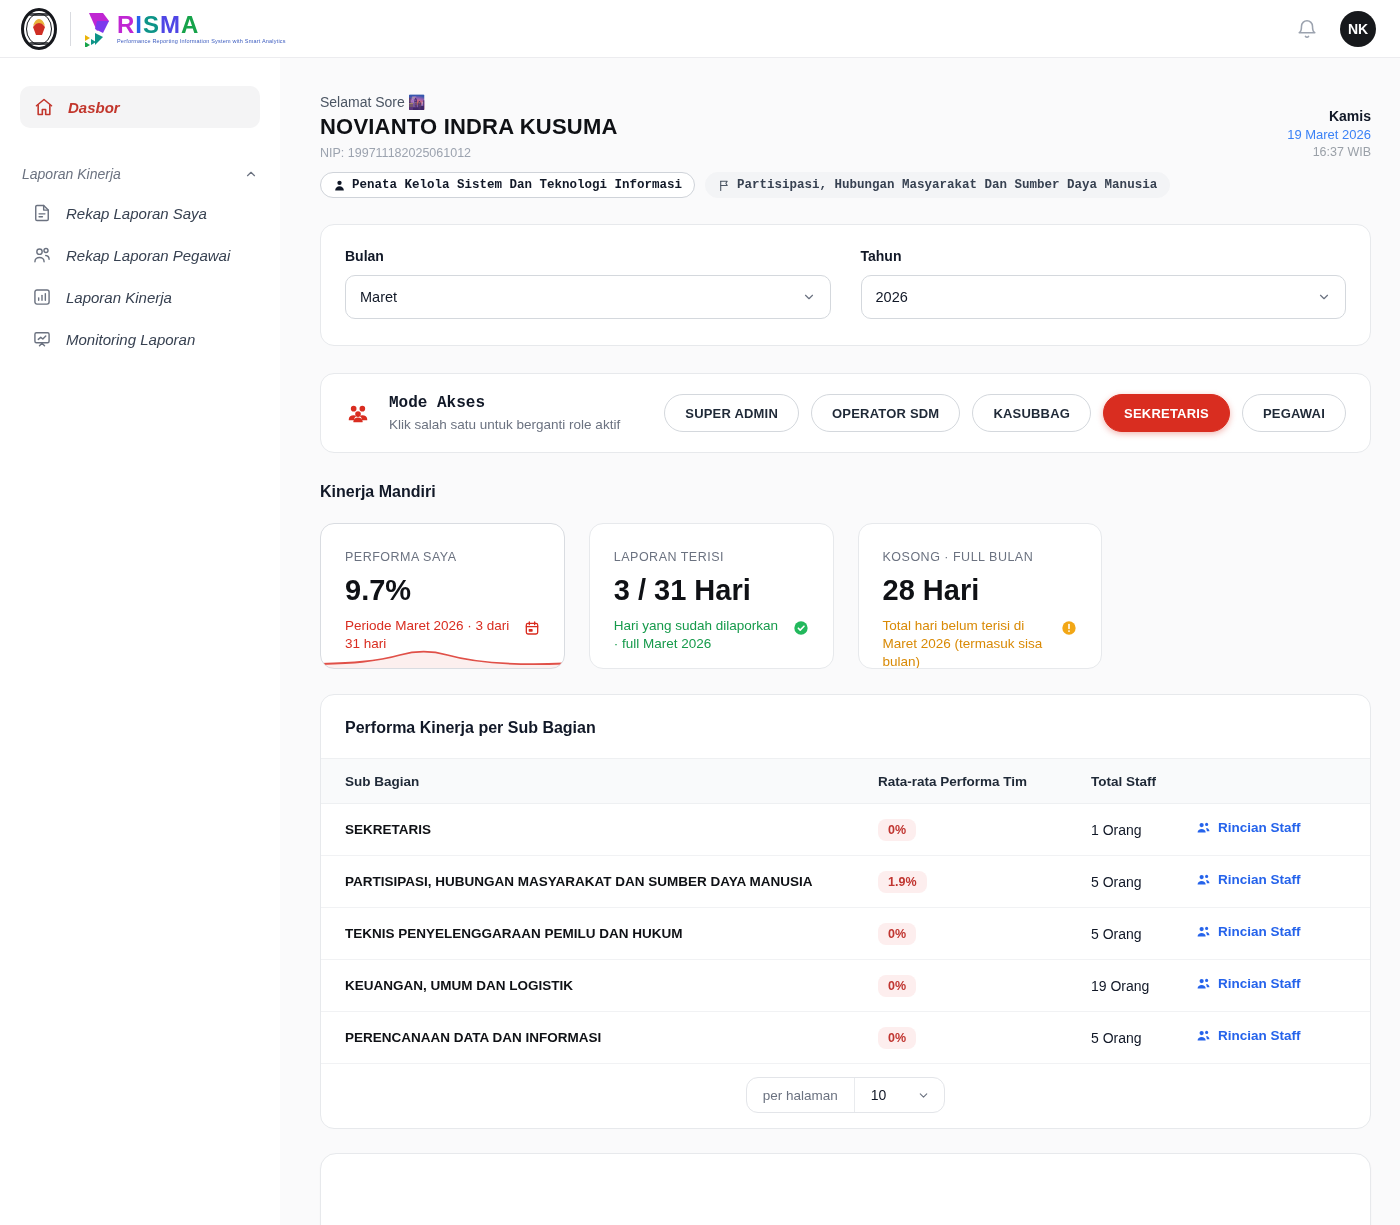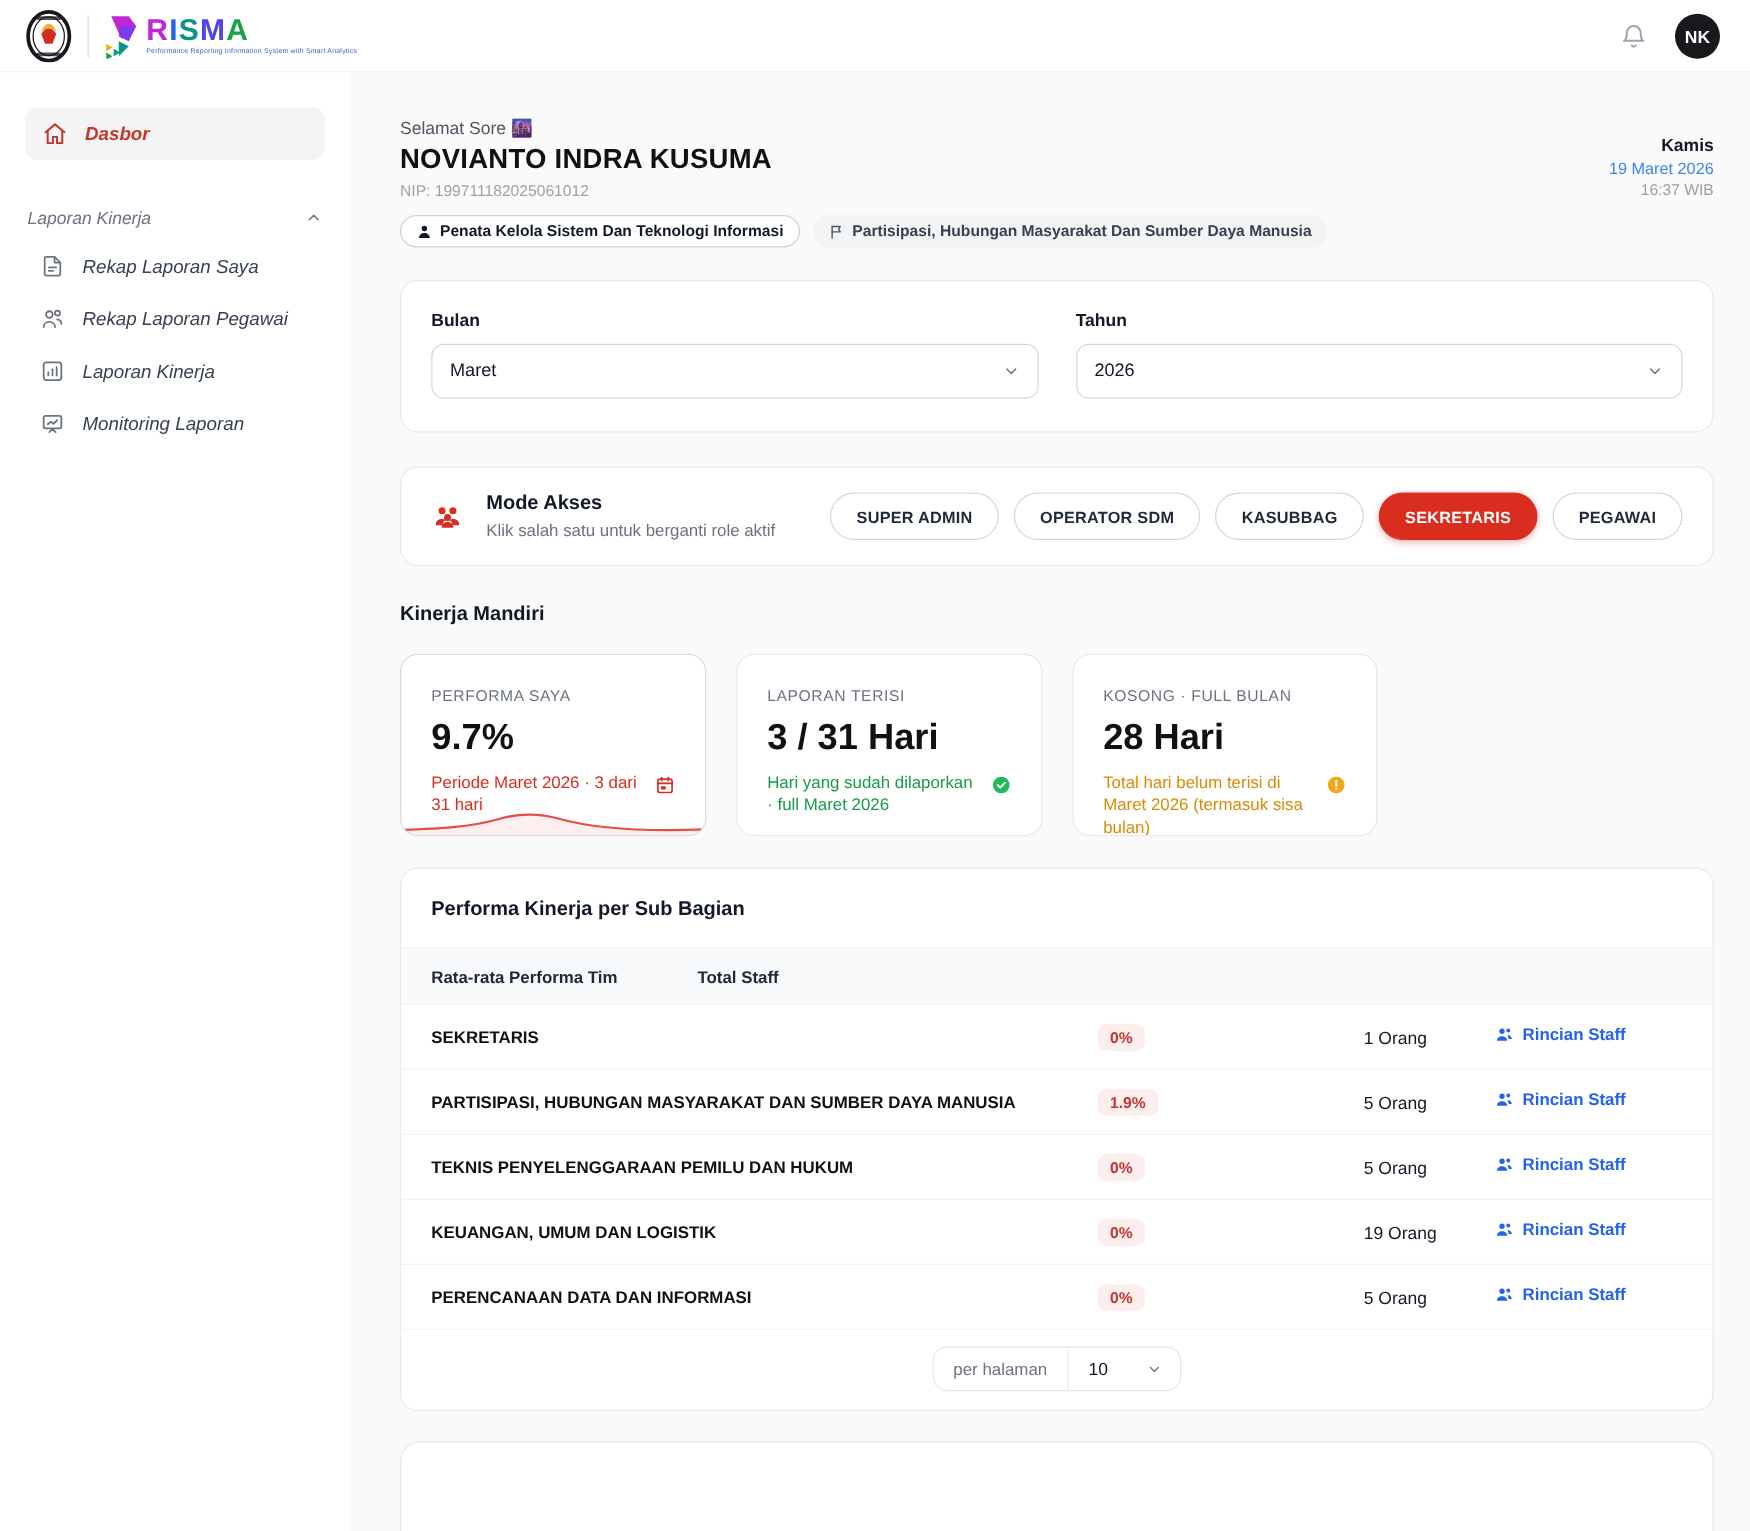--- a/index.html
+++ b/index.html
@@ -31,21 +31,21 @@
   .side-section { display:flex; align-items:center; justify-content:space-between; margin:38px 2px 10px 2px; color:#6b7280; font-size:14px; cursor:pointer; }
   .side-item { display:flex; align-items:center; gap:14px; padding:11px 12px; color:#374151; font-size:15px; cursor:pointer; border-radius:8px; }
   .side-item .ic { color:#6b7280; display:flex; }
 
   
   .page-head { display:flex; justify-content:space-between; align-items:flex-start; }
   .greeting { font-size:14px; color:#4b5563; }
   .user-name { font-size:22px; font-weight:800; letter-spacing:.2px; margin-top:4px; color:#0f1115; }
   .nip { font-size:12.5px; color:#9ca3af; margin-top:6px; }
   .badges { display:flex; gap:10px; margin-top:12px; }
-  .badge { display:inline-flex; align-items:center; gap:6px; border-radius:999px; font-size:12.5px; padding:5px 12px; white-space:nowrap; }
+  .badge { display:inline-flex; align-items:center; gap:6px; border-radius:999px; font-size:12.5px; padding:5px 12px; white-space:nowrap;font-family:Liberation Mono, monospace; }
   .badge-pos { background:#fff; border:1px solid #cfd3d9; color:#111827; font-weight:700; }
   .badge-unit { background:#f3f4f6; border:1px solid #f3f4f6; color:#374151; font-weight:600; }
   .datetime { text-align:right; margin-top:14px; }
   .dt-day { font-size:14px; font-weight:700; color:#111827; }
   .dt-date { font-size:13px; color:#3b82f6; margin-top:3px; }
   .dt-time { font-size:12.5px; color:#9aa0a8; margin-top:3px; }
 
   
   .panel { background:#fff; border:1px solid #e7e9ec; border-radius:14px; }
 
@@ -53,21 +53,21 @@
   .filter-panel { margin-top:26px; padding:23px 24px 26px 24px; display:flex; gap:30px; }
   .filter-col { flex:1; }
   .filter-label { font-size:14px; font-weight:700; color:#111827; }
   .select { margin-top:11px; height:44px; border:1px solid #d4d8dd; border-radius:10px; display:flex; align-items:center; justify-content:space-between; padding:0 14px; font-size:14.5px; color:#111827; cursor:pointer; background:#fff; }
   .select .chev { color:#6b7280; }
 
   
   .mode-panel { margin-top:27px; padding:20px 24px; display:flex; align-items:center; justify-content:space-between; }
   .mode-left { display:flex; align-items:center; gap:18px; }
   .mode-icon { color:#d92d20; display:flex; }
-  .mode-title { font-size:16px; font-weight:800; color:#111827; }
+  .mode-title { font-size:16px; font-weight:800; color:#111827;font-family:Liberation Mono, monospace; }
   .mode-sub { font-size:13.5px; color:#6b7280; margin-top:5px; }
   .roles { display:flex; gap:12px; }
   .role-btn { height:38px; padding:0 20px; border-radius:999px; border:1px solid #d4d8dd; background:#fff; color:#1f2937; font-size:13px; font-weight:800; letter-spacing:.2px; cursor:pointer; font-family:inherit; }
   .role-btn.active { background:#d92d20; border-color:#d92d20; color:#fff; box-shadow:0 2px 6px rgba(217,45,32,.35); }
 
   
   .section-heading { font-size:16px; font-weight:800; color:#111827; margin:30px 0 22px 0; }
   .cards { display:grid; grid-template-columns:repeat(4,1fr); gap:24px; }
   .stat-card { position:relative; padding:26px 24px 20px 24px; height:146px; overflow:hidden; }
   .stat-card.first { border-color:#d9dce1; }
@@ -362,20 +362,21 @@
                 <circle cx="12" cy="16.6" r="1.4" fill="#fff"></circle>
               </svg>
           </span>
         </div>
       </div>
     </div>
 
     <section class="panel table-panel">
       <div class="table-title">Performa Kinerja per Sub Bagian</div>
       <div class="thead">
+        <div class="th col-name">Sub Bagian</div>
         <div class="th col-perf">Rata-rata Performa Tim</div>
         <div class="th col-staff">Total Staff</div>
         <div class="th col-action"></div>
       </div>
 
       <div class="trow">
         <div class="row-name col-name">SEKRETARIS</div>
         <div class="col-perf"><span class="perf-badge">0%</span></div>
         <div class="staff-cell col-staff">1 Orang</div>
         <div class="col-action">

